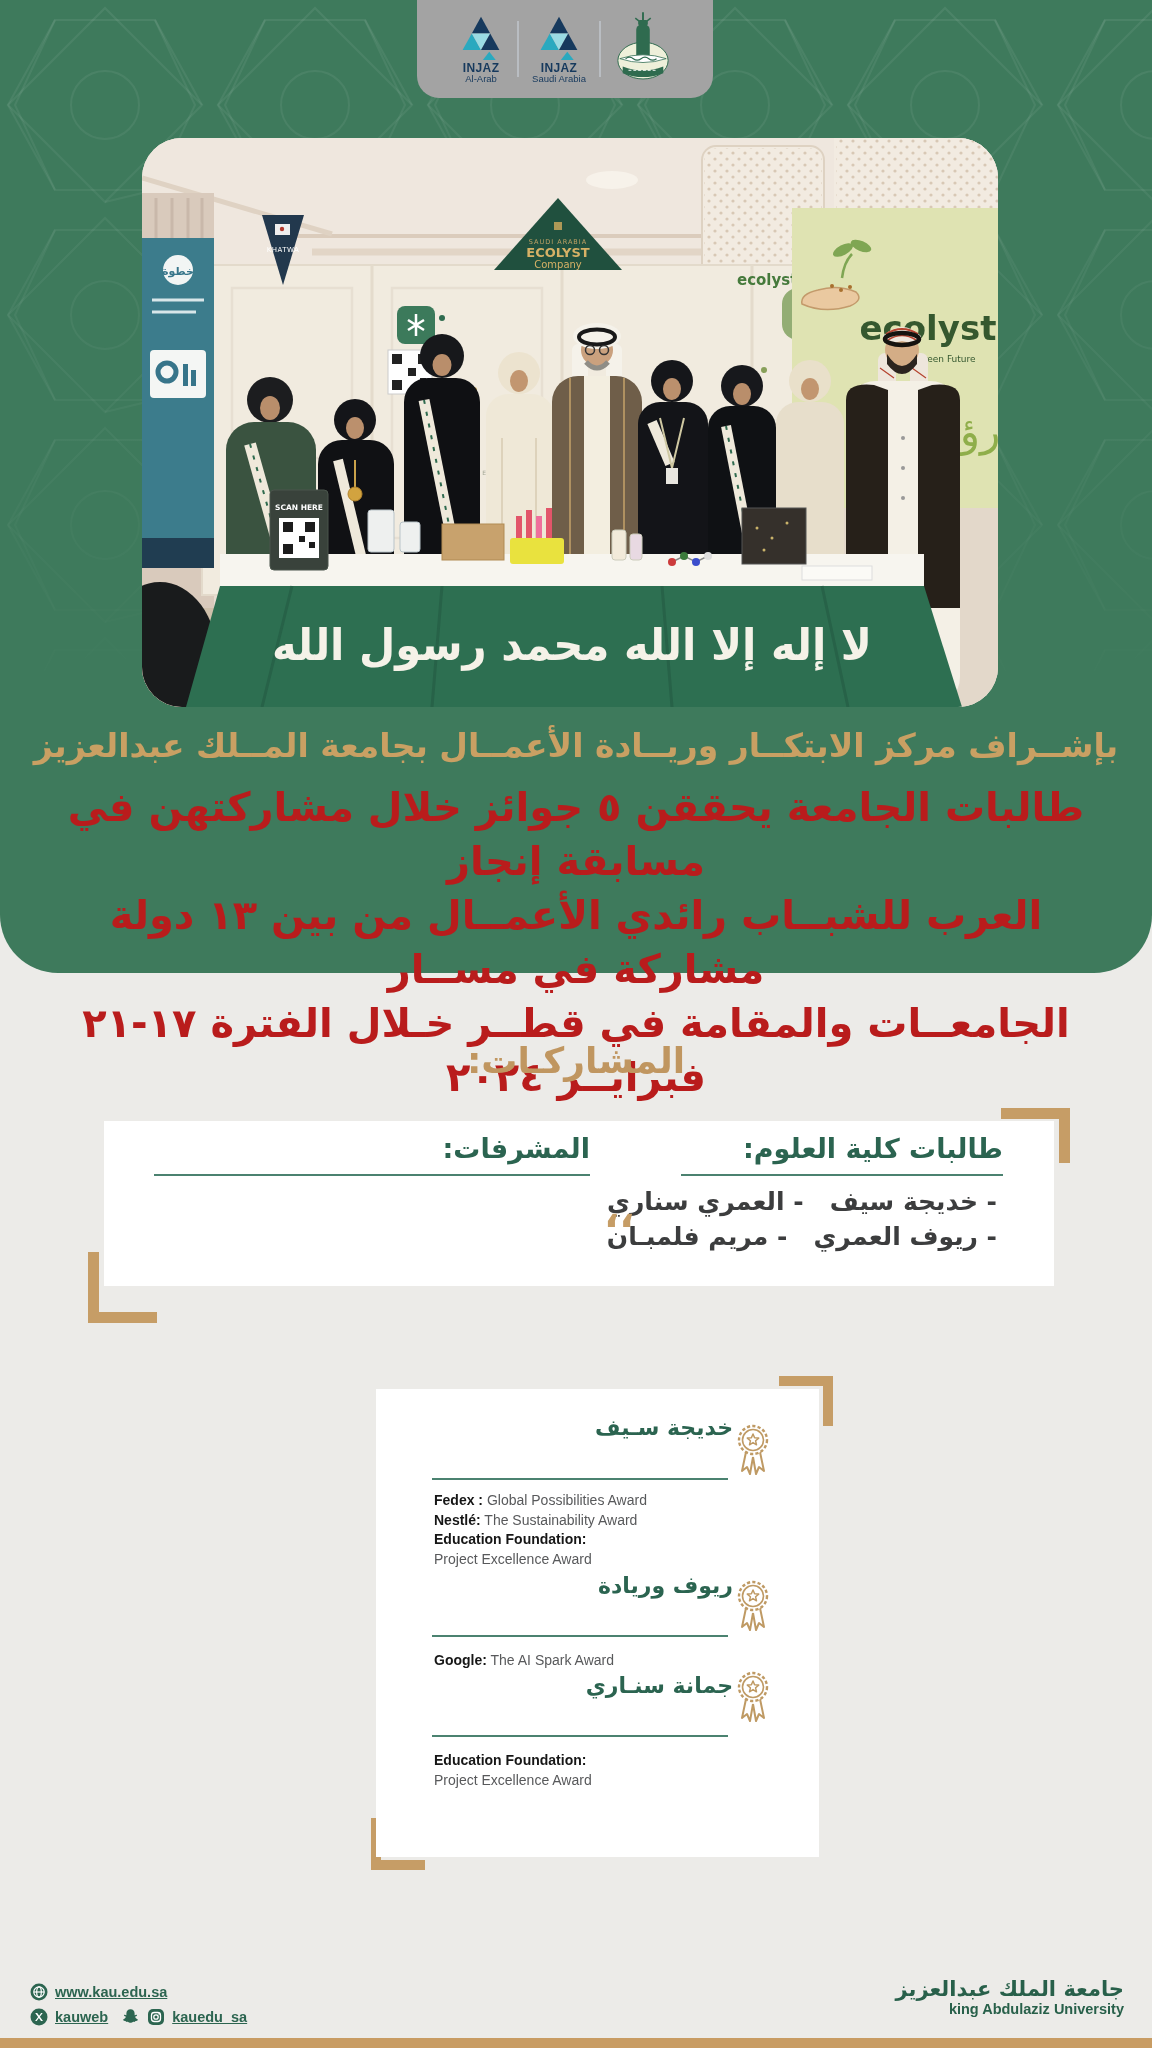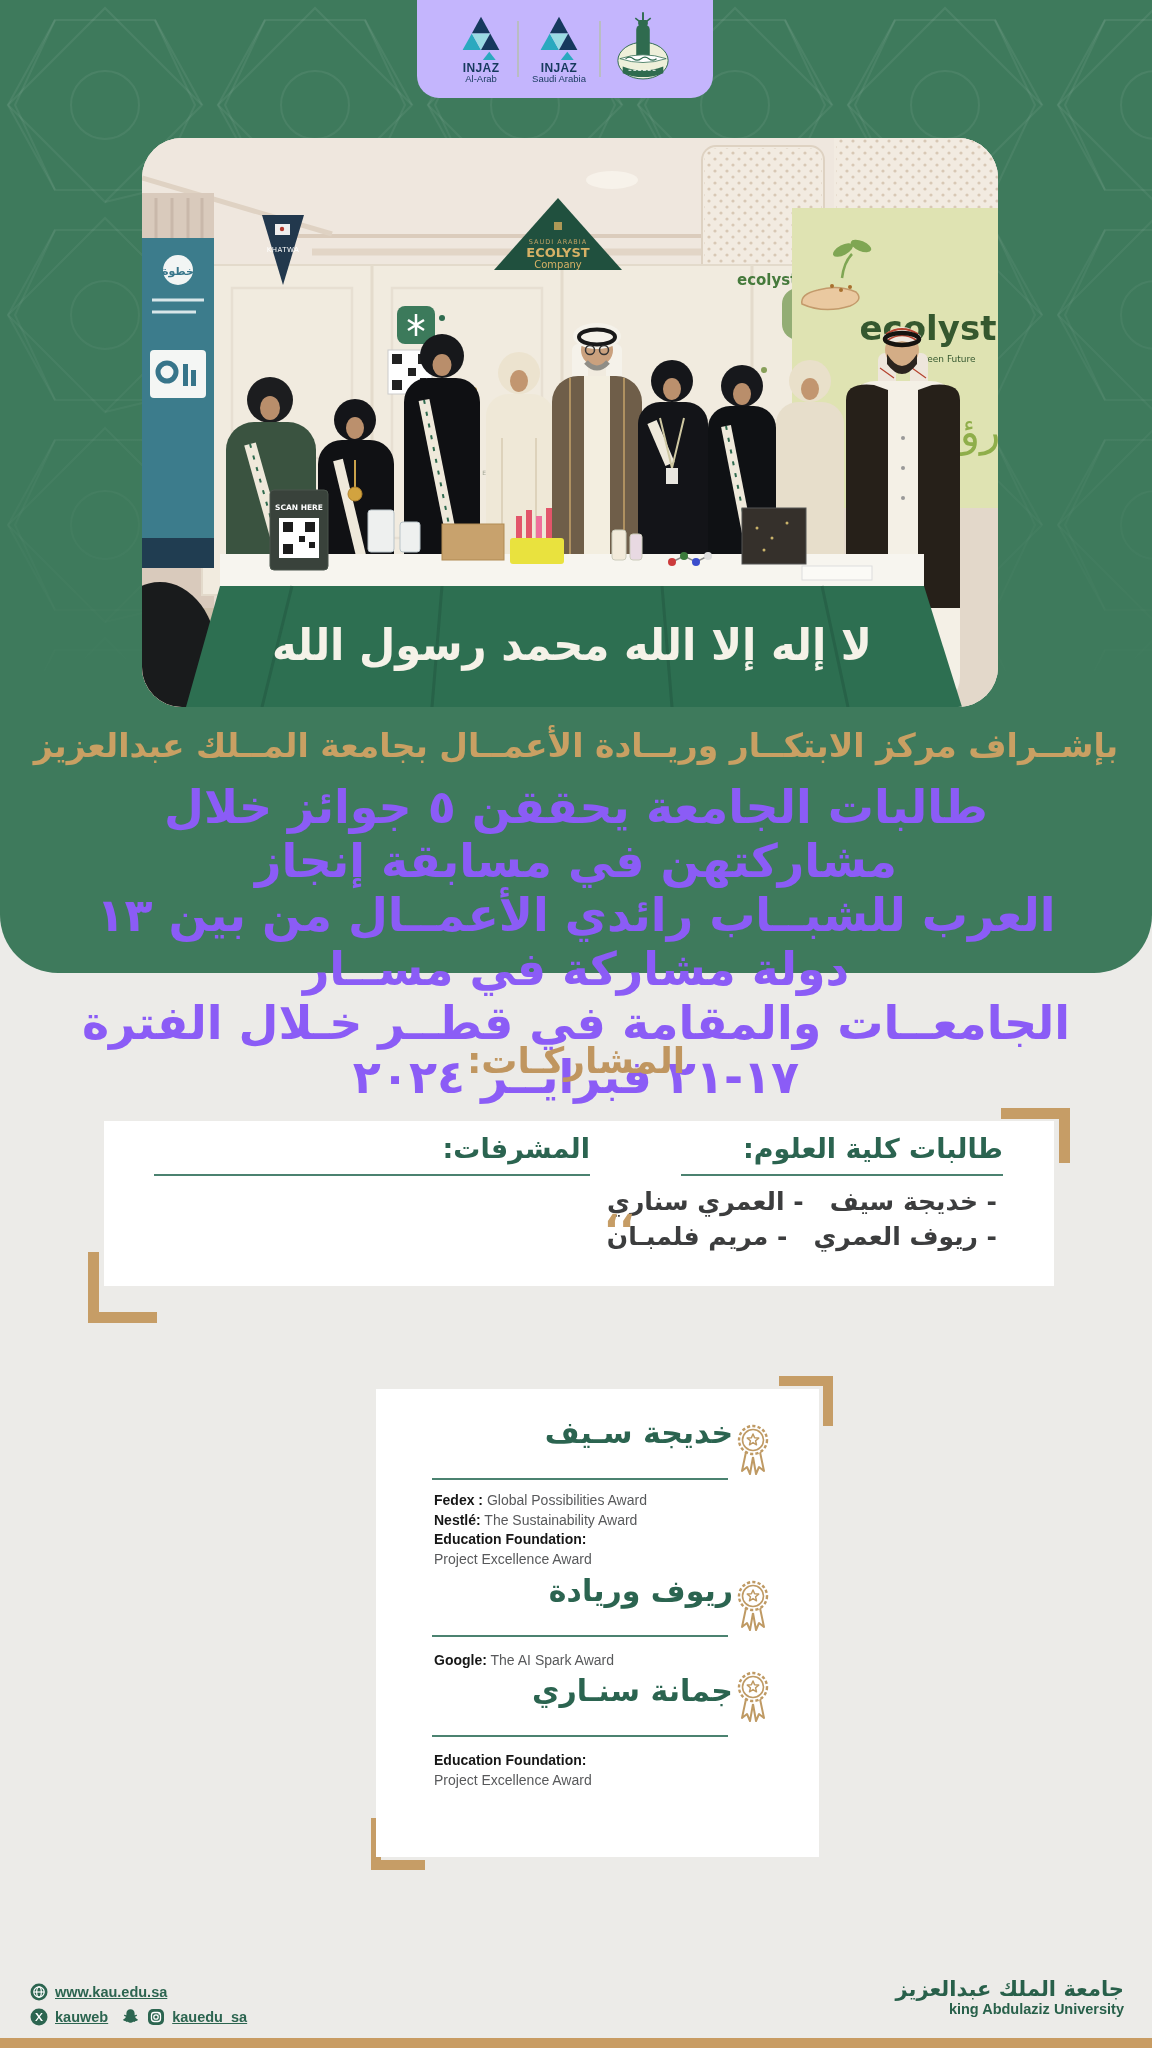--- a/index.html
+++ b/index.html
@@ -2,44 +2,44 @@
 <html lang="ar"><head>
 <meta charset="utf-8">
 <style>
   html,body{margin:0;padding:0;background:#d8d6d3;}
   .canvas{position:relative;width:1152px;height:2048px;margin:0 auto;overflow:hidden;
           background:#ecebe8;font-family:"DejaVu Sans",sans-serif;}
   .abs{position:absolute;}
   
   .hero{left:0;top:0;width:1152px;height:973px;background:#3e7a5c;border-radius:0 0 58px 58px;}
   .hero-pattern{left:0;top:0;width:1152px;height:973px;pointer-events:none;}
-  .logo-card{left:417px;top:0;width:296px;height:98px;background:#c4b5fd;
+  .logo-card{left:417px;top:0;width:296px;height:98px;background:#a3a3a3;
              border-radius:0 0 22px 22px;display:flex;align-items:center;justify-content:center;gap:13px;}
   .logo-block{display:flex;flex-direction:column;align-items:center;line-height:1.05;}
   .injaz-t1{font-weight:700;font-size:12px;color:#16395d;font-family:"Liberation Sans",sans-serif;letter-spacing:.4px;}
   .injaz-t2{font-size:9.5px;color:#16395d;font-family:"Liberation Sans",sans-serif;}
   .logo-divider{width:2px;height:56px;background:#b9bdc2;}
   .photo{left:142px;top:138px;width:856px;height:569px;border-radius:40px;overflow:hidden;background:#e7ddd2;}
   .sup-line{left:0;right:0;top:726px;text-align:center;direction:rtl;
             font-size:33px;font-weight:700;color:#c9a063;}
   .body-ar{left:40px;right:40px;top:780px;text-align:center;direction:rtl;
-           font-size:46px;font-weight:700;color:#8b5cf6;line-height:54px;}
+           font-size:40px;font-weight:700;color:#b91c1c;line-height:54px;}
   
   .sec-title{left:0;right:0;text-align:center;direction:rtl;font-size:36px;font-weight:700;color:#c09660;}
   
   .card{background:#ffffff;}
   .card-participants{left:104px;top:1121px;width:950px;height:165px;}
   .card-awards{left:376px;top:1389px;width:443px;height:468px;}
   .br{border-color:#c69d66;border-style:solid;}
   .col-head{direction:rtl;font-size:27px;font-weight:700;color:#2b6450;white-space:nowrap;}
   .underline{height:2px;background:#4b8270;}
   .names-row{direction:rtl;display:flex;gap:26px;font-size:25px;font-weight:700;color:#3c3d3e;white-space:nowrap;}
   .sup-row{direction:rtl;font-size:23.5px;font-weight:700;color:#3c3d3e;white-space:nowrap;text-align:right;}
   .quote{font-size:40px;font-weight:700;color:#c69d66;line-height:1;}
-  .aw-name{direction:rtl;font-size:30px;font-weight:700;color:#2b6450;white-space:nowrap;}
+  .aw-name{direction:rtl;font-size:22px;font-weight:700;color:#2b6450;white-space:nowrap;}
   .aw-lines{font-family:"Liberation Sans",sans-serif;font-size:14px;line-height:19.5px;color:#58595b;white-space:nowrap;}
   .aw-lines b{color:#161616;font-weight:700;}
   
   .f-row{display:flex;align-items:center;gap:7px;}
   .f-text{font-family:"Liberation Sans",sans-serif;font-weight:700;font-size:14.5px;color:#2c6550;text-decoration:underline;}
   .f-uni-ar{direction:rtl;font-size:21px;font-weight:700;color:#28604a;text-align:right;}
   .f-uni-en{font-family:"Liberation Sans",sans-serif;font-size:14.5px;font-weight:700;color:#28604a;text-align:right;}
   .goldbar{left:0;top:2038px;width:1152px;height:10px;background:#c89c63;}
   svg{display:block;font-family:"DejaVu Sans",sans-serif;}
 </style>

